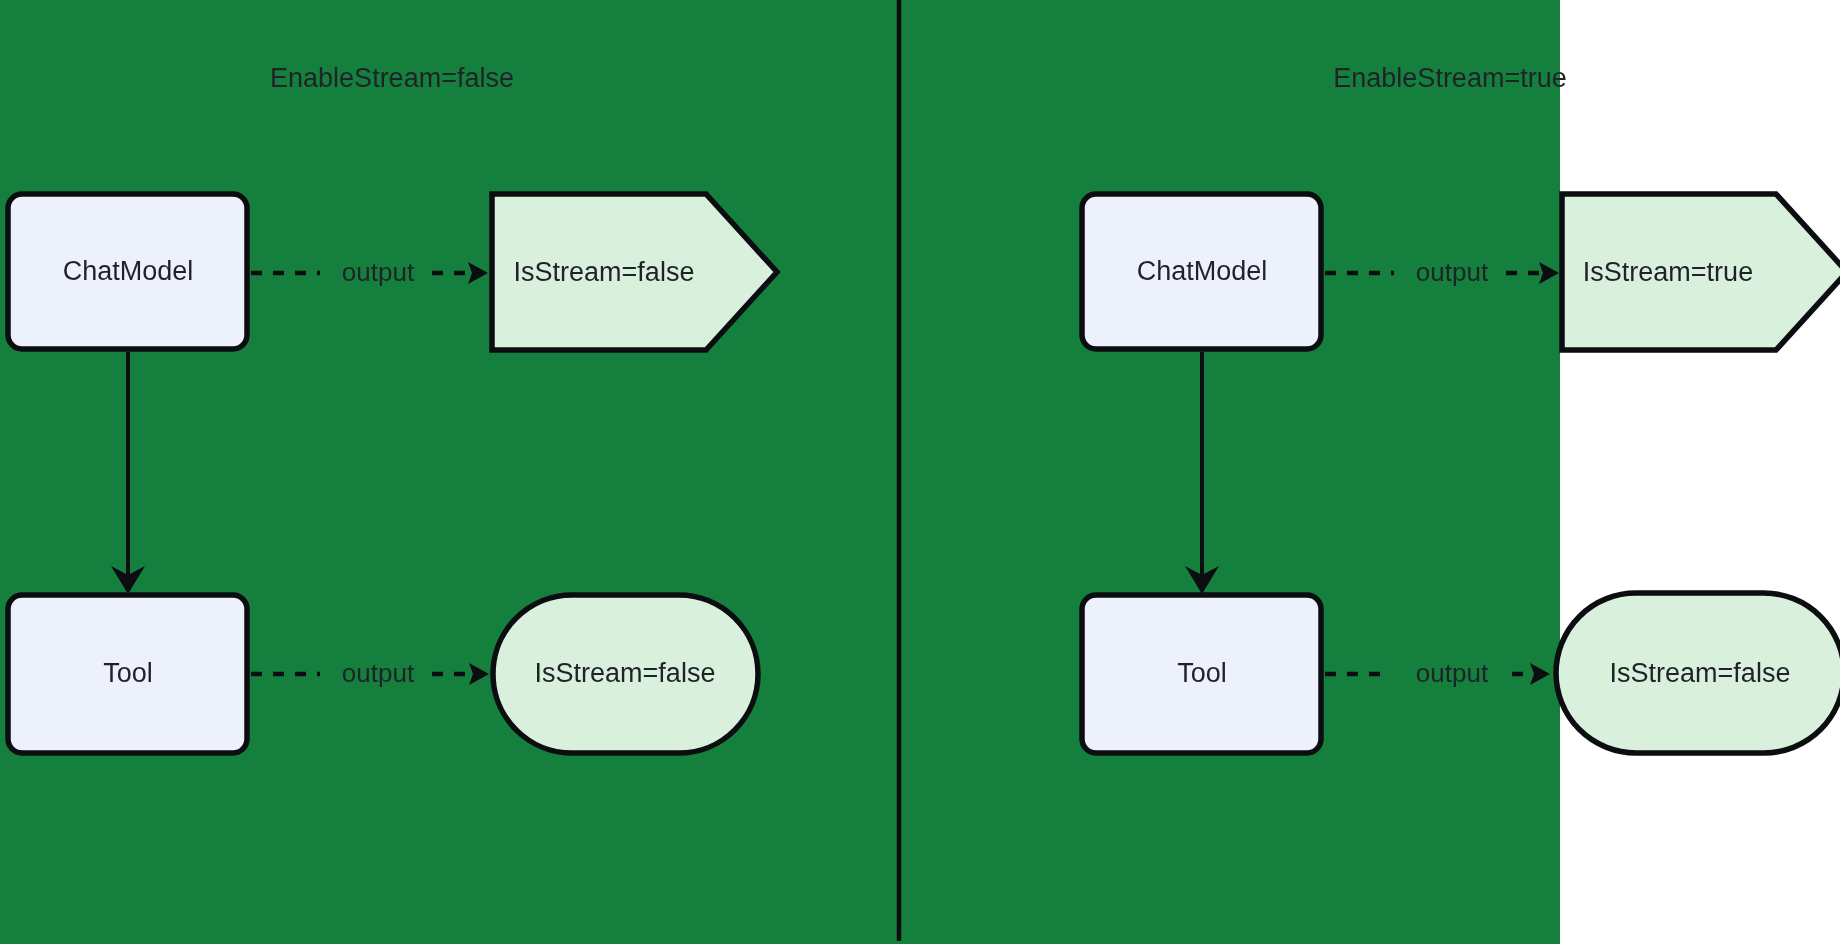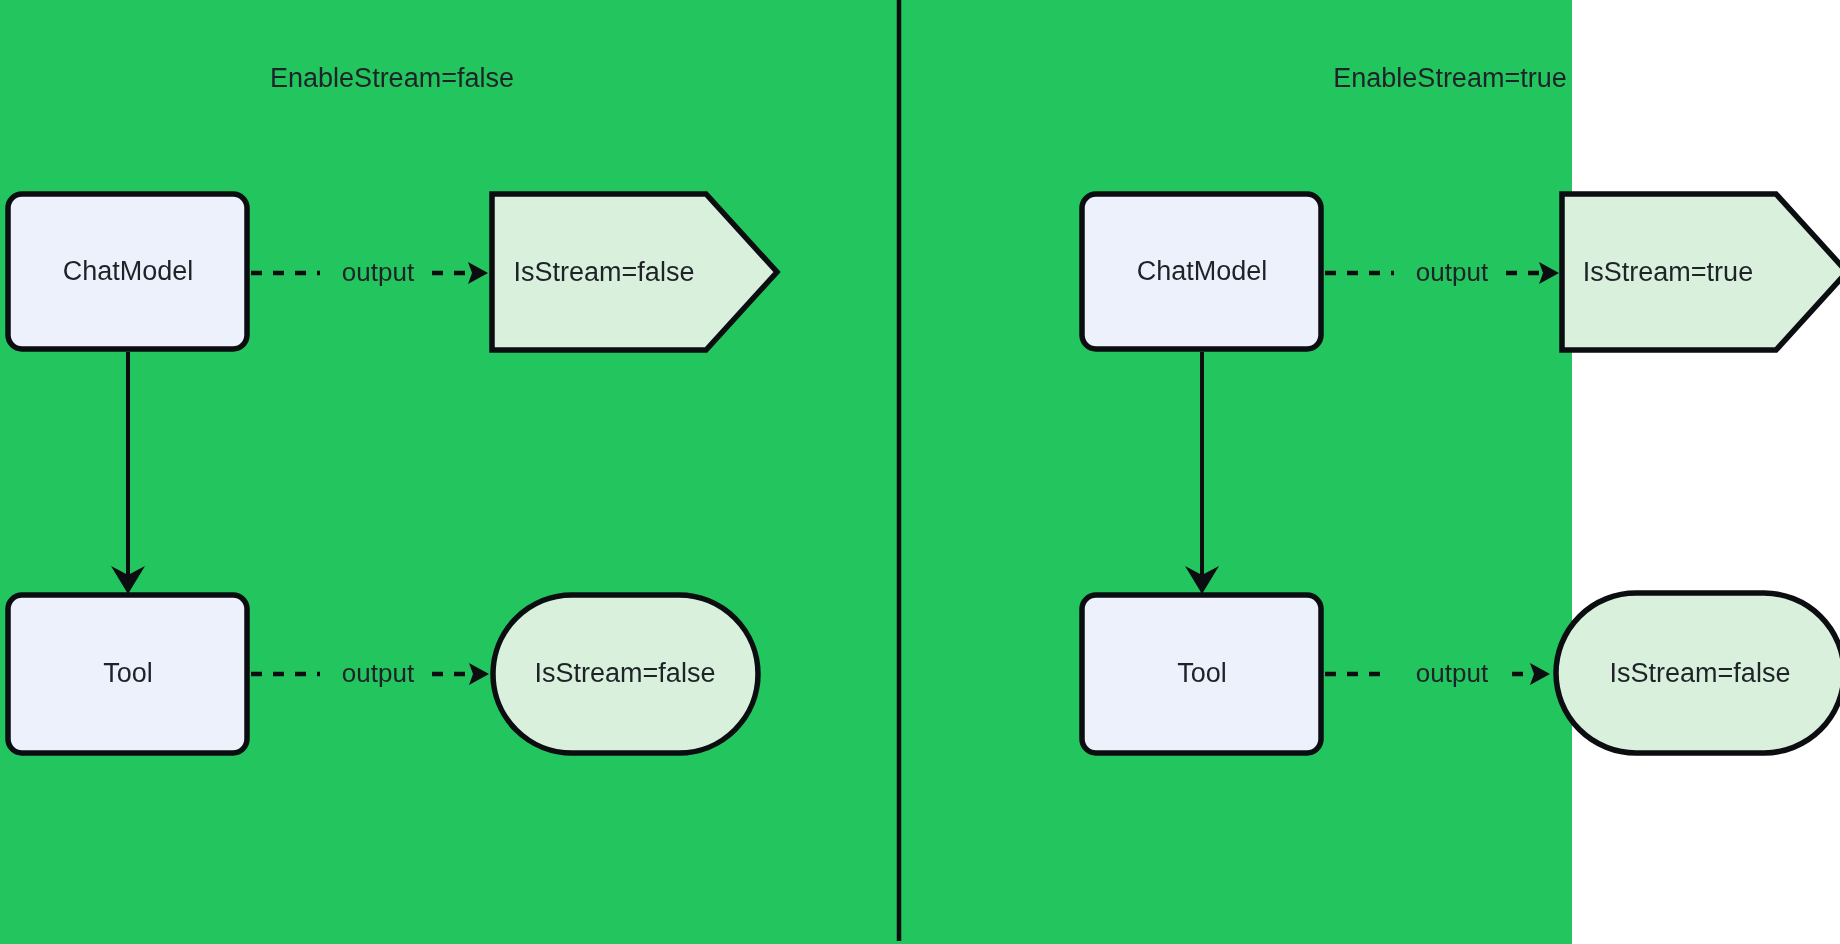--- a/index.html
+++ b/index.html
@@ -10,22 +10,21 @@
   body {
     width: 1840px;
     height: 944px;
     overflow: hidden;
     font-family: "Liberation Sans", sans-serif;
   }
   #canvas {
     position: relative;
     width: 1560px;
     height: 944px;
-    background: #22c55e;
-    padding-left: 12px;
+    background: #15803d;
   }
   svg.diagram {
     position: absolute;
     top: 0;
     left: 0;
     width: 1840px;
     height: 944px;
   }
   .panel-title {
     font-size: 27px;

